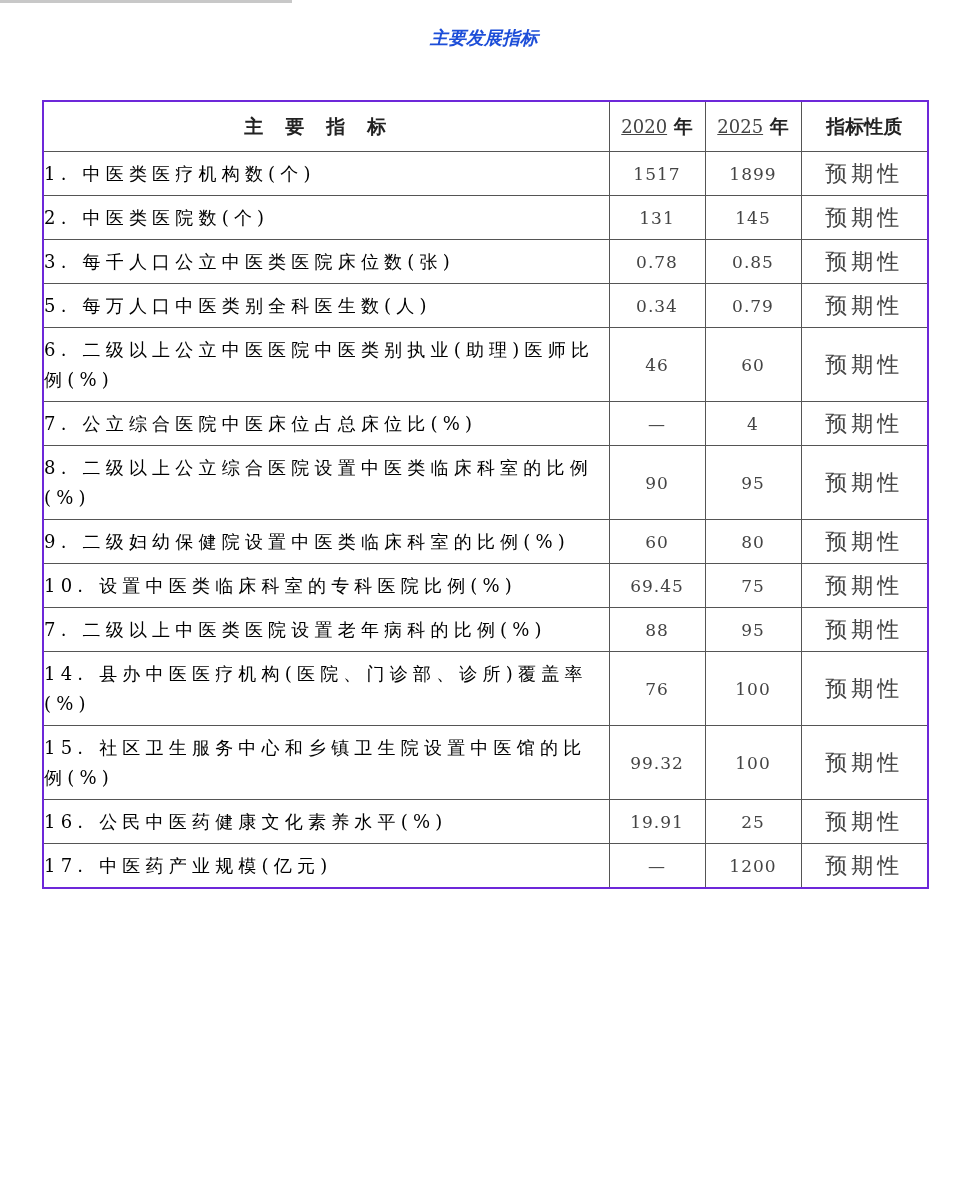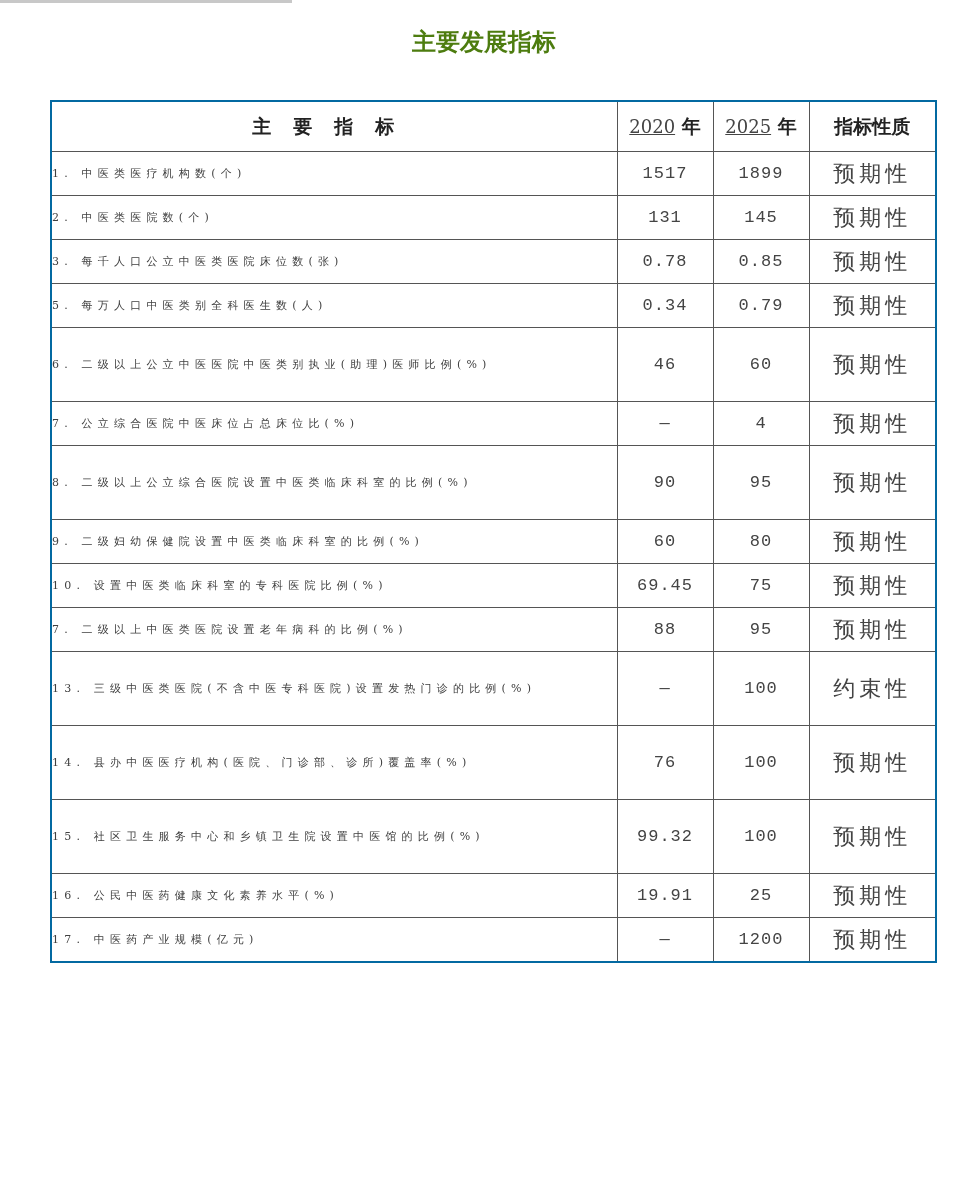--- a/index.html
+++ b/index.html
@@ -1,35 +1,35 @@
 <!DOCTYPE html>
 <html><head>
 <meta charset="utf-8">
 <style>
   html, body { margin: 0; padding: 0; background: #ffffff; }
   body { width: 968px; height: 1180px; position: relative; overflow: hidden;
          font-family: "DejaVu Serif", "Liberation Serif", serif; color: #3a3a3a; }
   .topbar { position: absolute; left: 0; top: 0; width: 292px; height: 3px; background: #c8c8c8; }
   .title { position: absolute; left: 0; width: 968px; top: 26px; text-align: center;
            font-family: "DejaVu Sans", "Liberation Sans", sans-serif; font-weight: bold;
-           font-size: 24px; color: #4d7c0f; letter-spacing: 0px; }
-  table.ind { position: absolute; left: 50px; top: 100px; width: 885px;
+           font-size: 18px; color: #1d4ed8; letter-spacing: 0px; font-style: italic; }
+  table.ind { position: absolute; left: 42px; top: 100px; width: 885px;
               border-collapse: collapse; table-layout: fixed;
-              border: 2px solid #0369a1; padding-left: 42px; }
+              border: 2px solid #6d28d9; padding-left: 42px; }
   table.ind td, table.ind th { border: 1px solid #555; padding: 0; }
   col.c1 { width: 566px; } col.c2 { width: 96px; } col.c3 { width: 96px; } col.c4 { width: 127px; }
   th { height: 49px; font-weight: bold; font-size: 19px; color: #222; text-align: center;
        font-family: "DejaVu Sans", "Liberation Sans", sans-serif; }
   th.h-main { letter-spacing: 22px; padding-left: 22px; }
   th .yr { font-family: "DejaVu Serif", "Liberation Serif", serif; font-weight: normal; color: #444; font-size: 18px; text-decoration: underline; }
   tr.single td { height: 43px; }
   tr.double td { height: 73px; }
-  td.name { text-align: left; padding: 0 6px 0 7px; font-size: 11px; letter-spacing: 5.2px;
-            line-height: 30px; color: #404040; margin-left: 37px; }
-  td.num { text-align: center; font-size: 17px; color: #444; letter-spacing: 1px; font-family: Liberation Mono, monospace; }
+  td.name { text-align: left; padding: 0 6px 0 7px; font-size: 18px; letter-spacing: 5.2px;
+            line-height: 30px; color: #000000; margin-left: 37px; }
+  td.num { text-align: center; font-size: 17px; color: #444; letter-spacing: 1px; }
   td.nat { text-align: center; font-size: 22px; color: #444; letter-spacing: 4px;
            font-family: "DejaVu Sans", "Liberation Sans", sans-serif; }
 </style>
 </head>
 <body>
 
 <div class="topbar"></div>
 
 <div class="title">主要发展指标</div>
 
@@ -103,26 +103,20 @@
       <td class="num">75</td>
       <td class="nat">预期性</td>
     </tr>
     <tr class="single">
       <td class="name">7. 二级以上中医类医院设置老年病科的比例(%)</td>
       <td class="num">88</td>
       <td class="num">95</td>
       <td class="nat">预期性</td>
     </tr>
     <tr class="double">
-      <td class="name">13. 三级中医类医院(不含中医专科医院)设置发热门诊的比例(%)</td>
-      <td class="num">—</td>
-      <td class="num">100</td>
-      <td class="nat">约束性</td>
-    </tr>
-    <tr class="double">
       <td class="name">14. 县办中医医疗机构(医院、门诊部、诊所)覆盖率(%)</td>
       <td class="num">76</td>
       <td class="num">100</td>
       <td class="nat">预期性</td>
     </tr>
     <tr class="double">
       <td class="name">15. 社区卫生服务中心和乡镇卫生院设置中医馆的比例(%)</td>
       <td class="num">99.32</td>
       <td class="num">100</td>
       <td class="nat">预期性</td>

